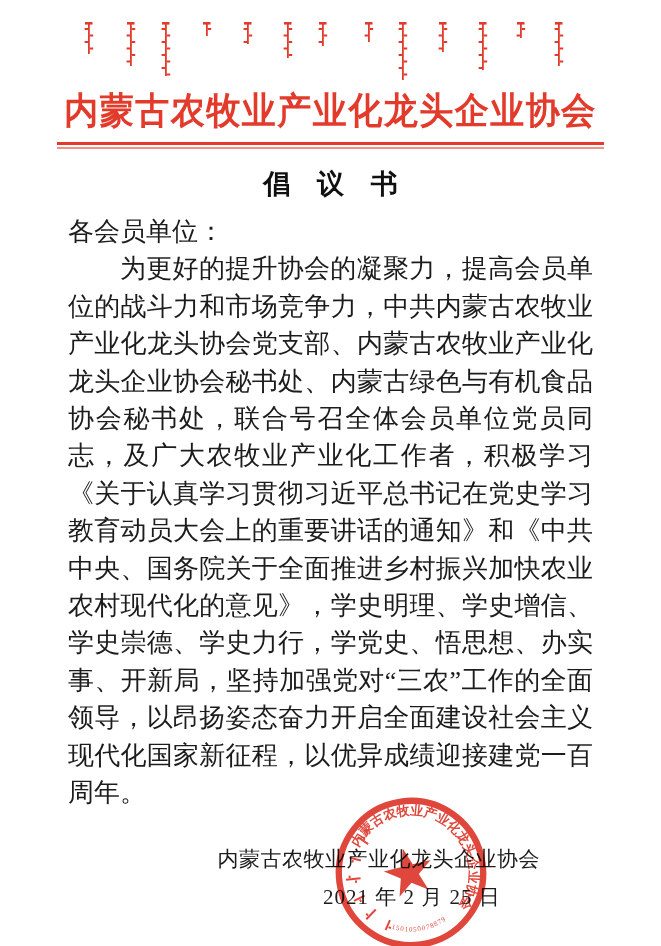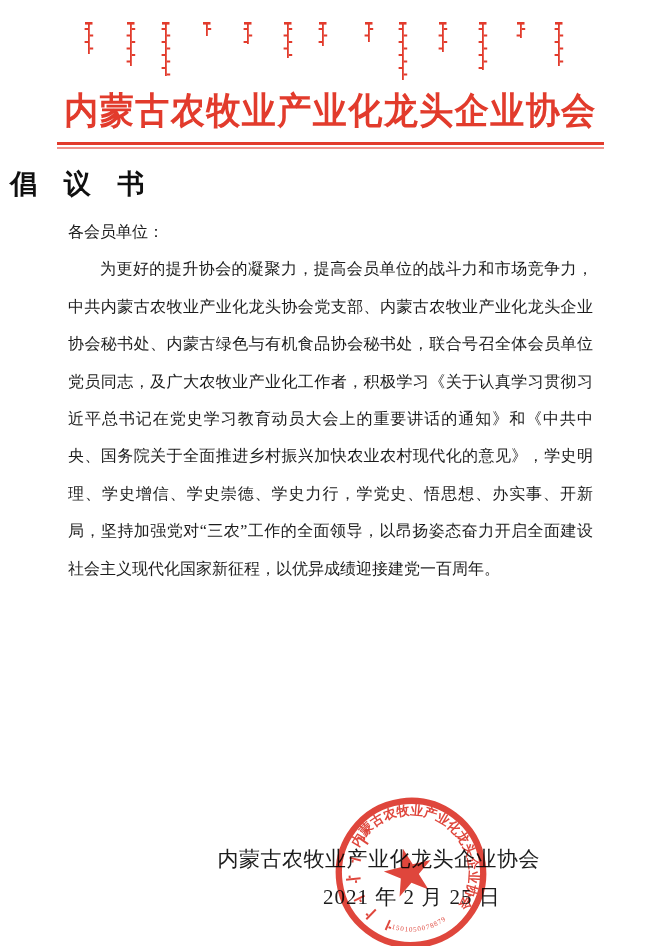--- a/index.html
+++ b/index.html
@@ -19,28 +19,28 @@
     transform:scaleY(1.08);transform-origin:top center;
     white-space:nowrap;
   }
   .rule{position:absolute;top:142px;left:57px;width:547px;}
   .rule-top{height:3px;}
   .rule-gap{height:2px;}
   .rule-bot{height:2px;}
   
   .doc-title{
     position:absolute;top:166px;left:0;width:661px;margin:0;
-    text-align:left;color:#101010;
+    text-align:center;color:#101010;
     font-size:27px;font-weight:bold;letter-spacing:10px;text-indent:10px;
   }
   
   .body{
     position:absolute;top:213px;left:68px;width:525px;
     color:#1c1c1c;
-    font-size:16px;line-height:37.4px;
+    font-size:26px;line-height:37.4px;
     text-align:justify;
   }
   .body p{margin:0;}
   .para{text-indent:2em;}
   
   .sign-name{
     position:absolute;top:845px;left:0;width:540px;
     text-align:right;color:#1c1c1c;
     font-size:21px;letter-spacing:0.5px;white-space:nowrap;
   }

